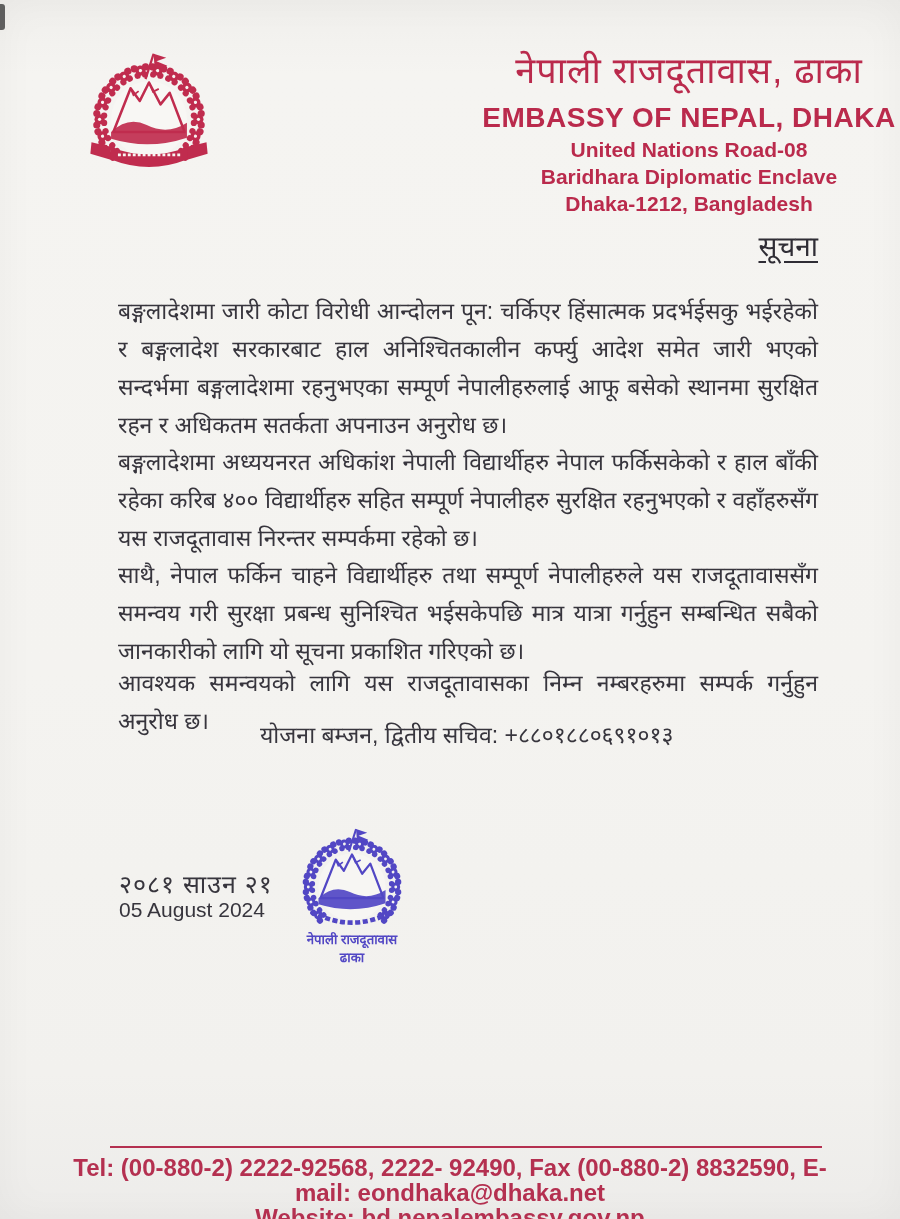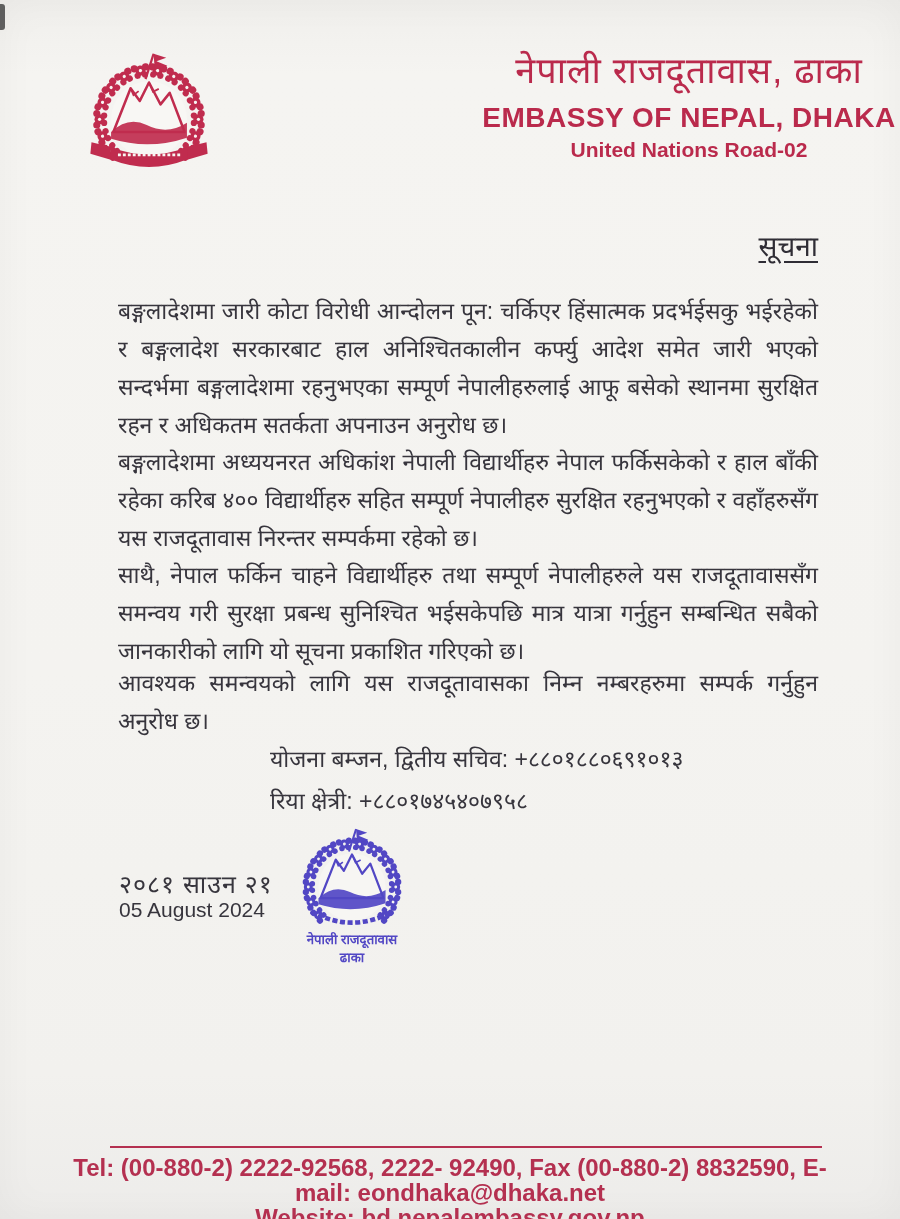--- a/index.html
+++ b/index.html
@@ -28,22 +28,22 @@
     font-size:28px;color:#2f2d35;
   }
   .notice-title span{text-decoration:underline;text-underline-offset:5px;}
   .par{
     position:absolute;left:118px;width:700px;margin:0;
     font-size:23px;line-height:38px;color:#37353d;
     text-align:justify;
   }
   .p1{top:292px;} .p2{top:443px;} .p3{top:556px;} .p4{top:664px;}
   .contacts{
-    position:absolute;left:270px;top:714px;width:560px;
-    font-size:23px;line-height:42px;color:#37353d;margin-top:24px;
+    position:absolute;left:260px;top:714px;width:560px;
+    font-size:23px;line-height:42px;color:#37353d;
   }
   .date-np{position:absolute;left:119px;top:866px;font-size:25px;color:#37353d;letter-spacing:1px;}
   .date-en{position:absolute;left:119px;top:898px;font-size:21px;color:#37353d;}
   .stamp{position:absolute;left:291px;top:824px;width:122px;color:#483dc2;opacity:.94;}
   
   .footer-rule{position:absolute;left:110px;top:1146px;width:712px;height:2px;background:#b43050;}
   .footer{
     position:absolute;left:70px;top:1155px;width:760px;text-align:center;
     color:#b43050;font-size:24px;line-height:25px;font-weight:600;
   }
@@ -94,40 +94,38 @@
       <path d="M10,82 l17,4 -1,11 -17,-5 z" fill="currentColor"></path>
       <path d="M110,82 l-17,4 1,11 17,-5 z" fill="currentColor"></path>
       <path d="M26,86 Q60,99 94,86 l-1,11 Q60,110 27,97 z" fill="currentColor"></path>
       <line x1="33" y1="93" x2="88" y2="93" stroke="#f6f5f2" stroke-width="2.4" stroke-dasharray="2.5 1.8"></line>
     </svg>
   </div>
 
   <header class="letterhead">
     <div class="np-title">नेपाली राजदूतावास, ढाका</div>
     <div class="en-title">EMBASSY OF NEPAL, DHAKA</div>
-    <div class="addr">United Nations Road-02</div>
+    <div class="addr">United Nations Road-08</div>
+    <div class="addr">Baridhara Diplomatic Enclave</div>
+    <div class="addr">Dhaka-1212, Bangladesh</div>
   </header>
 
   <div class="notice-title">
     <span>सूचना</span>
   </div>
 
   <p class="par p1">बङ्गलादेशमा जारी कोटा विरोधी आन्दोलन पून: चर्किएर हिंसात्मक प्रदर्भईसकु भईरहेको र बङ्गलादेश सरकारबाट हाल अनिश्चितकालीन कर्फ्यु आदेश समेत जारी भएको सन्दर्भमा बङ्गलादेशमा रहनुभएका सम्पूर्ण नेपालीहरुलाई आफू बसेको स्थानमा सुरक्षित रहन र अधिकतम सतर्कता अपनाउन अनुरोध छ।</p>
   <p class="par p2">बङ्गलादेशमा अध्ययनरत अधिकांश नेपाली विद्यार्थीहरु नेपाल फर्किसकेको र हाल बाँकी रहेका करिब ४०० विद्यार्थीहरु सहित सम्पूर्ण नेपालीहरु सुरक्षित रहनुभएको र वहाँहरुसँग यस राजदूतावास निरन्तर सम्पर्कमा रहेको छ।</p>
   <p class="par p4">आवश्यक समन्वयको लागि यस राजदूतावासका निम्न नम्बरहरुमा सम्पर्क गर्नुहुन अनुरोध छ।</p>
   <p class="par p3">साथै, नेपाल फर्किन चाहने विद्यार्थीहरु तथा सम्पूर्ण नेपालीहरुले यस राजदूतावाससँग समन्वय गरी सुरक्षा प्रबन्ध सुनिश्चित भईसकेपछि मात्र यात्रा गर्नुहुन सम्बन्धित सबैको जानकारीको लागि यो सूचना प्रकाशित गरिएको छ।</p>
 
   <div class="contacts">
     <div>
       <span>योजना बम्जन, द्वितीय सचिव:</span>
       <span>+८८०१८८०६९१०१३</span>
-    </div>
-    <div>
-      <span>रिया क्षेत्री:</span>
-      <span>+८८०१७४५४०७९५८</span>
     </div>
   </div>
 
   <div class="date-np">२०८१ साउन २१</div>
   <div class="date-en">05 August 2024</div>
 
   <div class="stamp">
     <svg viewBox="0 0 120 150" xmlns="http://www.w3.org/2000/svg" aria-hidden="true">
       <defs>
         <g id="fl-b">

